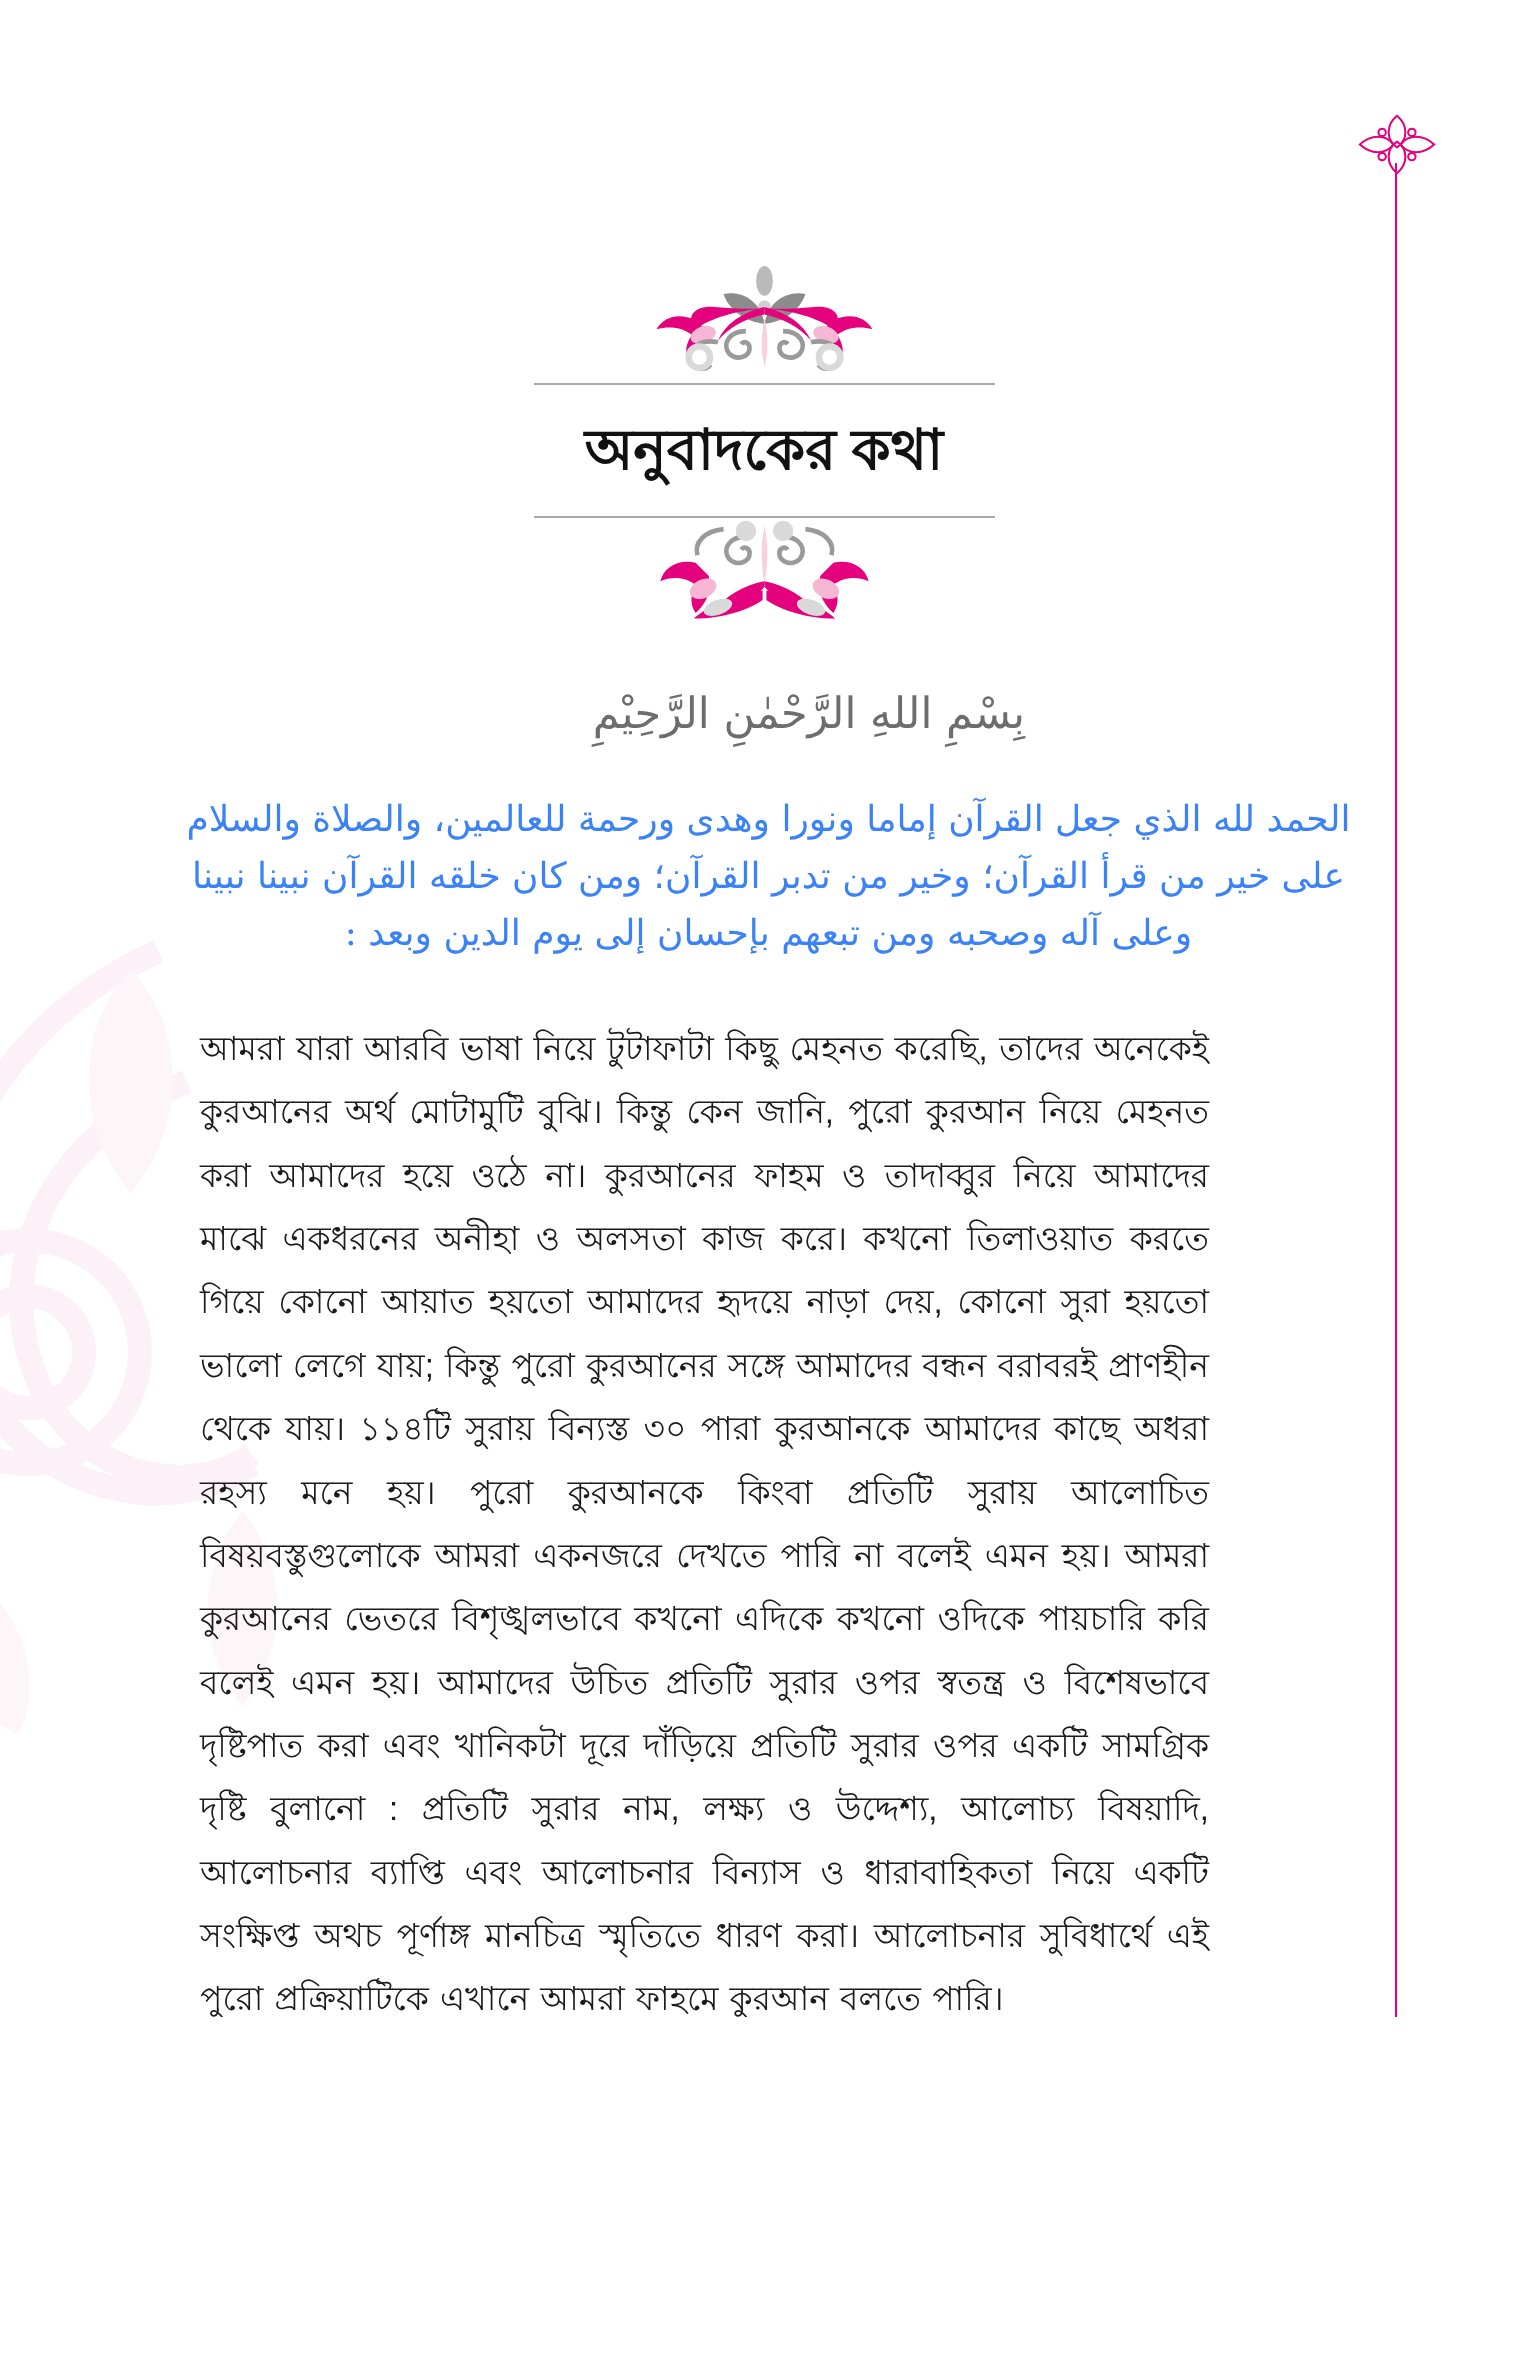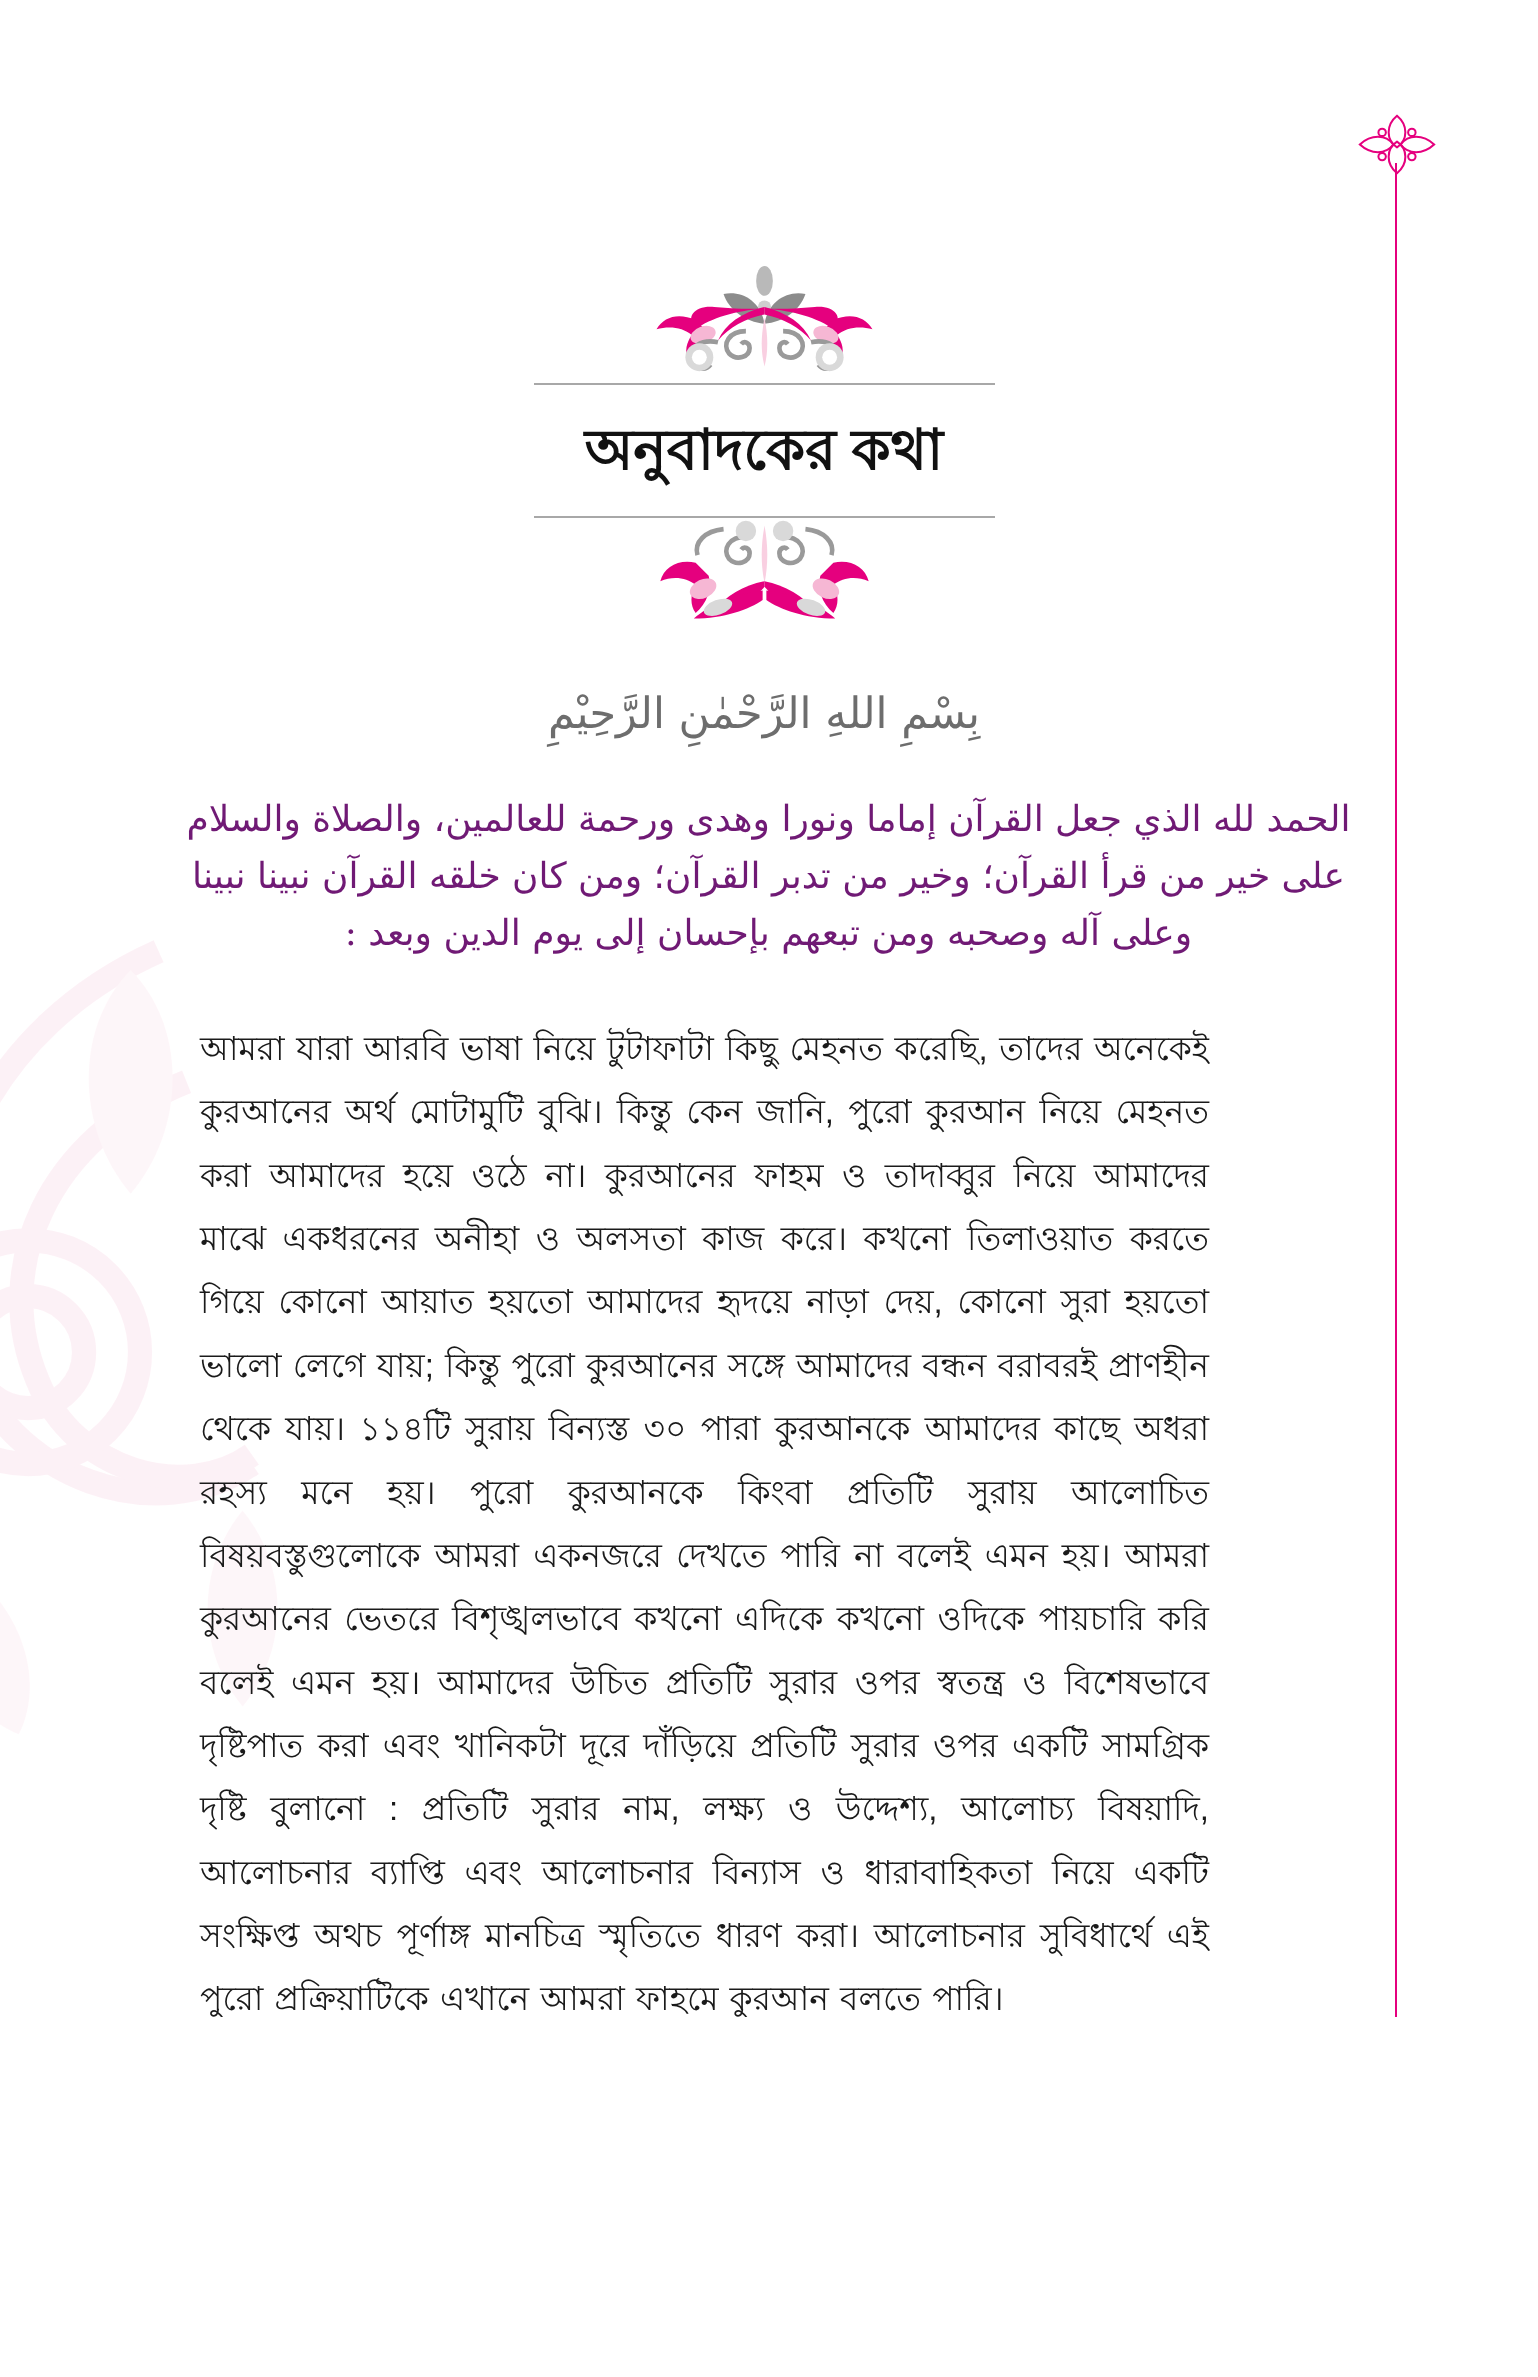--- a/index.html
+++ b/index.html
@@ -103,41 +103,40 @@
     padding: 24px 0 20.5px 0;
     white-space: nowrap;
   }
 
   
   .basmala {
     position: absolute;
     left: 503px;
     top: 692px;
     width: 522px;
-    text-align: center;
     font-family: "DejaVu Serif", serif;
     font-size: 43px;
     color: #6d6d6d;
     direction: rtl;
     line-height: 1.0;
   }
 
   
   .arabic-block {
     position: absolute;
     left: 186px;
     top: 791px;
     width: 1165px;
     direction: rtl;
     text-align: justify;
     text-align-last: center;
     font-family: "DejaVu Serif", "Liberation Serif", serif;
     font-size: 36px;
     line-height: 1.58;
-    color: #701a75;
+    color: #3b82f6;
   }
   .arabic-block .aline { display: block; }
   .arabic-block .aline.last { text-align: right; }
 
   
   .body-block {
     position: absolute;
     left: 188px;
     top: 1005px;
     width: 1033px;

